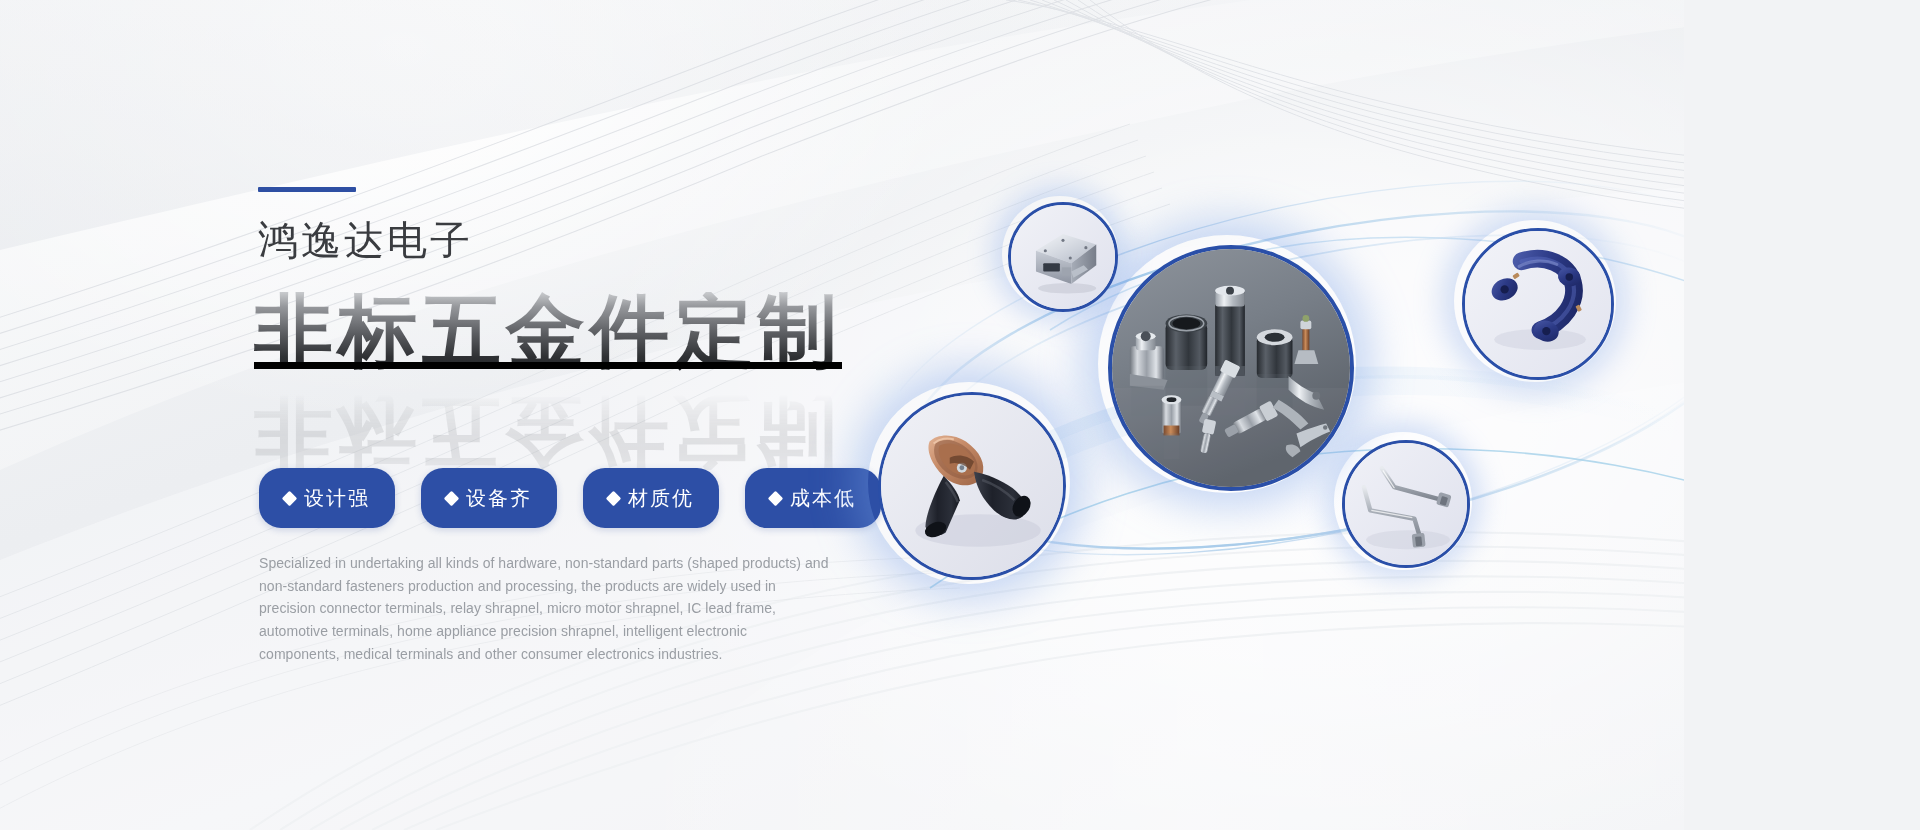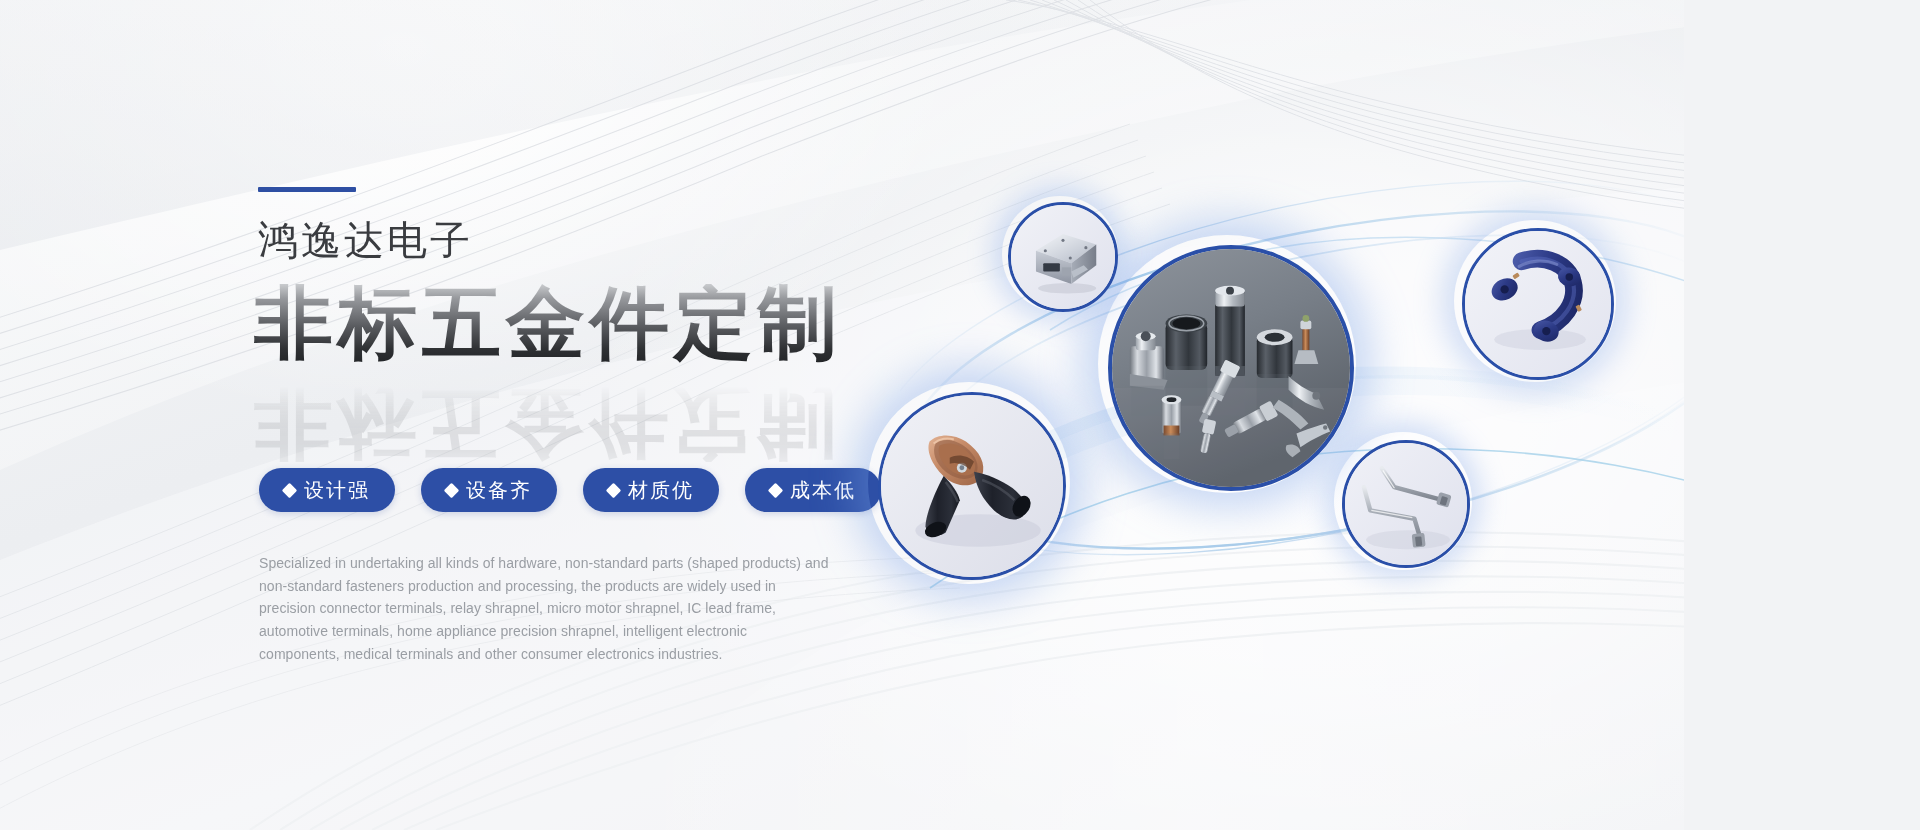--- a/index.html
+++ b/index.html
@@ -30,21 +30,21 @@
     background:#2e4fa3;border-radius:1px;
   }
 
   .brand{
     position:absolute;left:0;top:220px;
     font-size:40px;line-height:1;color:#3a3c40;letter-spacing:3px;
     font-family:"DejaVu Sans","Liberation Sans",sans-serif;
     white-space:nowrap;
   }
 
-  .headline-wrap{position:absolute;left:-4px;top:284px;width:700px;height:150px;}
+  .headline-wrap{position:absolute;left:-4px;top:292px;width:700px;height:150px;text-decoration:underline;}
   .headline{
     font-size:79px;line-height:1.0;font-weight:bold;letter-spacing:5px;
     white-space:nowrap;
     font-family:"DejaVu Sans","Liberation Sans",sans-serif;
     background:linear-gradient(180deg,#c9cbce 0%,#97999d 18%,#5c5e62 52%,#2f3134 82%,#232528 100%);
     -webkit-background-clip:text;background-clip:text;
     -webkit-text-fill-color:transparent;color:transparent;
   }
   .headline-mirror{
     position:absolute;left:0;top:99px;
@@ -57,21 +57,21 @@
     -webkit-text-fill-color:transparent;color:transparent;
     opacity:.30;
     -webkit-mask-image:linear-gradient(0deg,rgba(0,0,0,0) 4%,rgba(0,0,0,.42) 46%,rgba(0,0,0,.9) 100%);
     mask-image:linear-gradient(0deg,rgba(0,0,0,0) 4%,rgba(0,0,0,.42) 46%,rgba(0,0,0,.9) 100%);
   }
 
   
   .badges{position:absolute;left:1px;top:468px;display:flex;gap:26px;}
   .badge{
     display:flex;align-items:center;justify-content:center;gap:9px;
-    height:44px;padding:0 25px;border-radius:22px;
+    height:44px;padding:8px 25px;border-radius:22px;
     background:#2d4fa6;color:#fff;
     font-size:20px;letter-spacing:2px;
     font-family:"DejaVu Sans","Liberation Sans",sans-serif;
     white-space:nowrap;
     box-shadow:0 2px 7px rgba(40,70,150,.20);
     cursor:pointer;
   }
   .badge .dia{
     width:11px;height:11px;background:#fff;flex:0 0 auto;
     transform:rotate(45deg);border-radius:1.5px;

